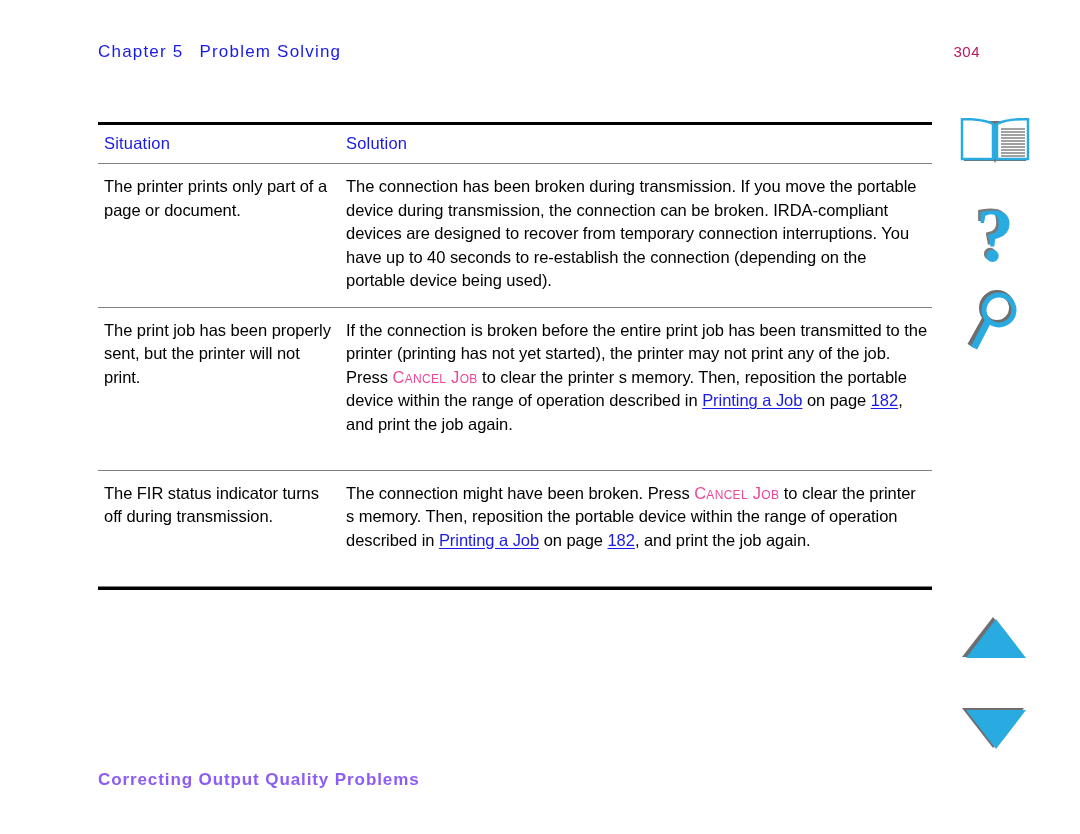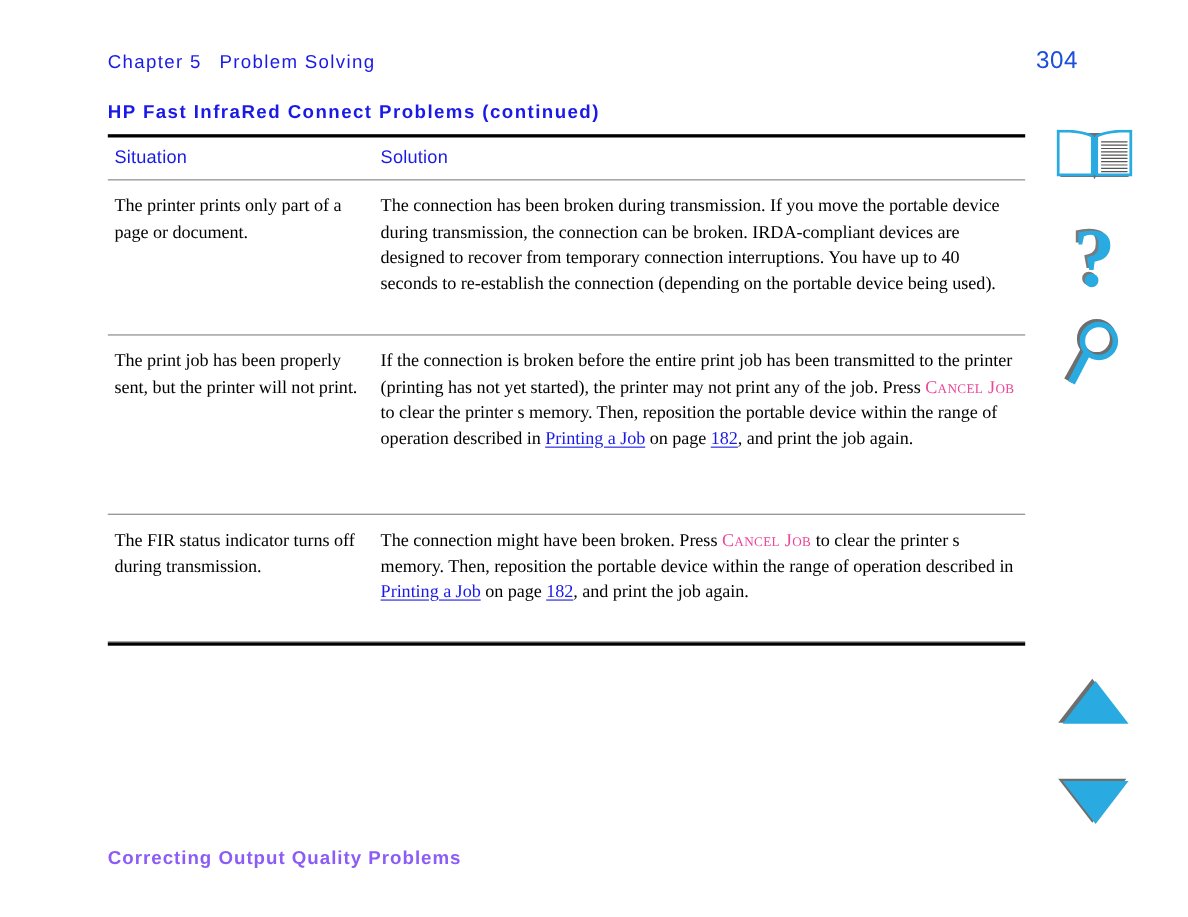--- a/index.html
+++ b/index.html
@@ -33,22 +33,22 @@
     justify-content: space-between;
   }
   .chapter-label {
     color: #1a1ae6;
     font-size: 17px;
     letter-spacing: 1.2px;
     white-space: nowrap;
   }
   .chapter-label .chap-gap { display: inline-block; width: 16px; }
   .page-number {
-    color: #1d4ed8;
-    font-size: 22px;
+    color: #be185d;
+    font-size: 15px;
     letter-spacing: 0.5px;
   }
 
   .table-title {
     position: absolute;
     left: 98px;
     top: 92px;
     color: #1a1ae6;
     font-size: 17px;
     font-weight: bold;
@@ -99,21 +99,20 @@
     color: #1a1ae6;
     font-size: 16.5px;
     letter-spacing: 0.2px;
   }
 
   .cell-text {
     color: #000000;
     font-size: 16.5px;
     line-height: 23.5px;
     letter-spacing: -0.05px;
-    font-family: Liberation Serif, serif;
   }
   .col-situation .cell-text { line-height: 23.5px; }
 
   .smallcaps {
     color: #ec4899;
     font-variant: small-caps;
     letter-spacing: 0.3px;
   }
   .xref {
     color: #1a1ae6;
@@ -180,21 +179,20 @@
 </head>
 <body>
 
 <div class="page">
 
   <div class="header-row">
     <div class="chapter-label"><span>Chapter 5</span><span class="chap-gap"></span><span>Problem Solving</span></div>
     <div class="page-number">304</div>
   </div>
 
-  <div class="table-title">HP Fast InfraRed Connect Problems (continued)</div>
 
   <div class="tbl">
 
     <div class="rule-thick"></div>
 
     <div class="row head-row">
       <div class="col-situation">
         <span class="col-head">Situation</span>
       </div>
       <div class="col-solution">

